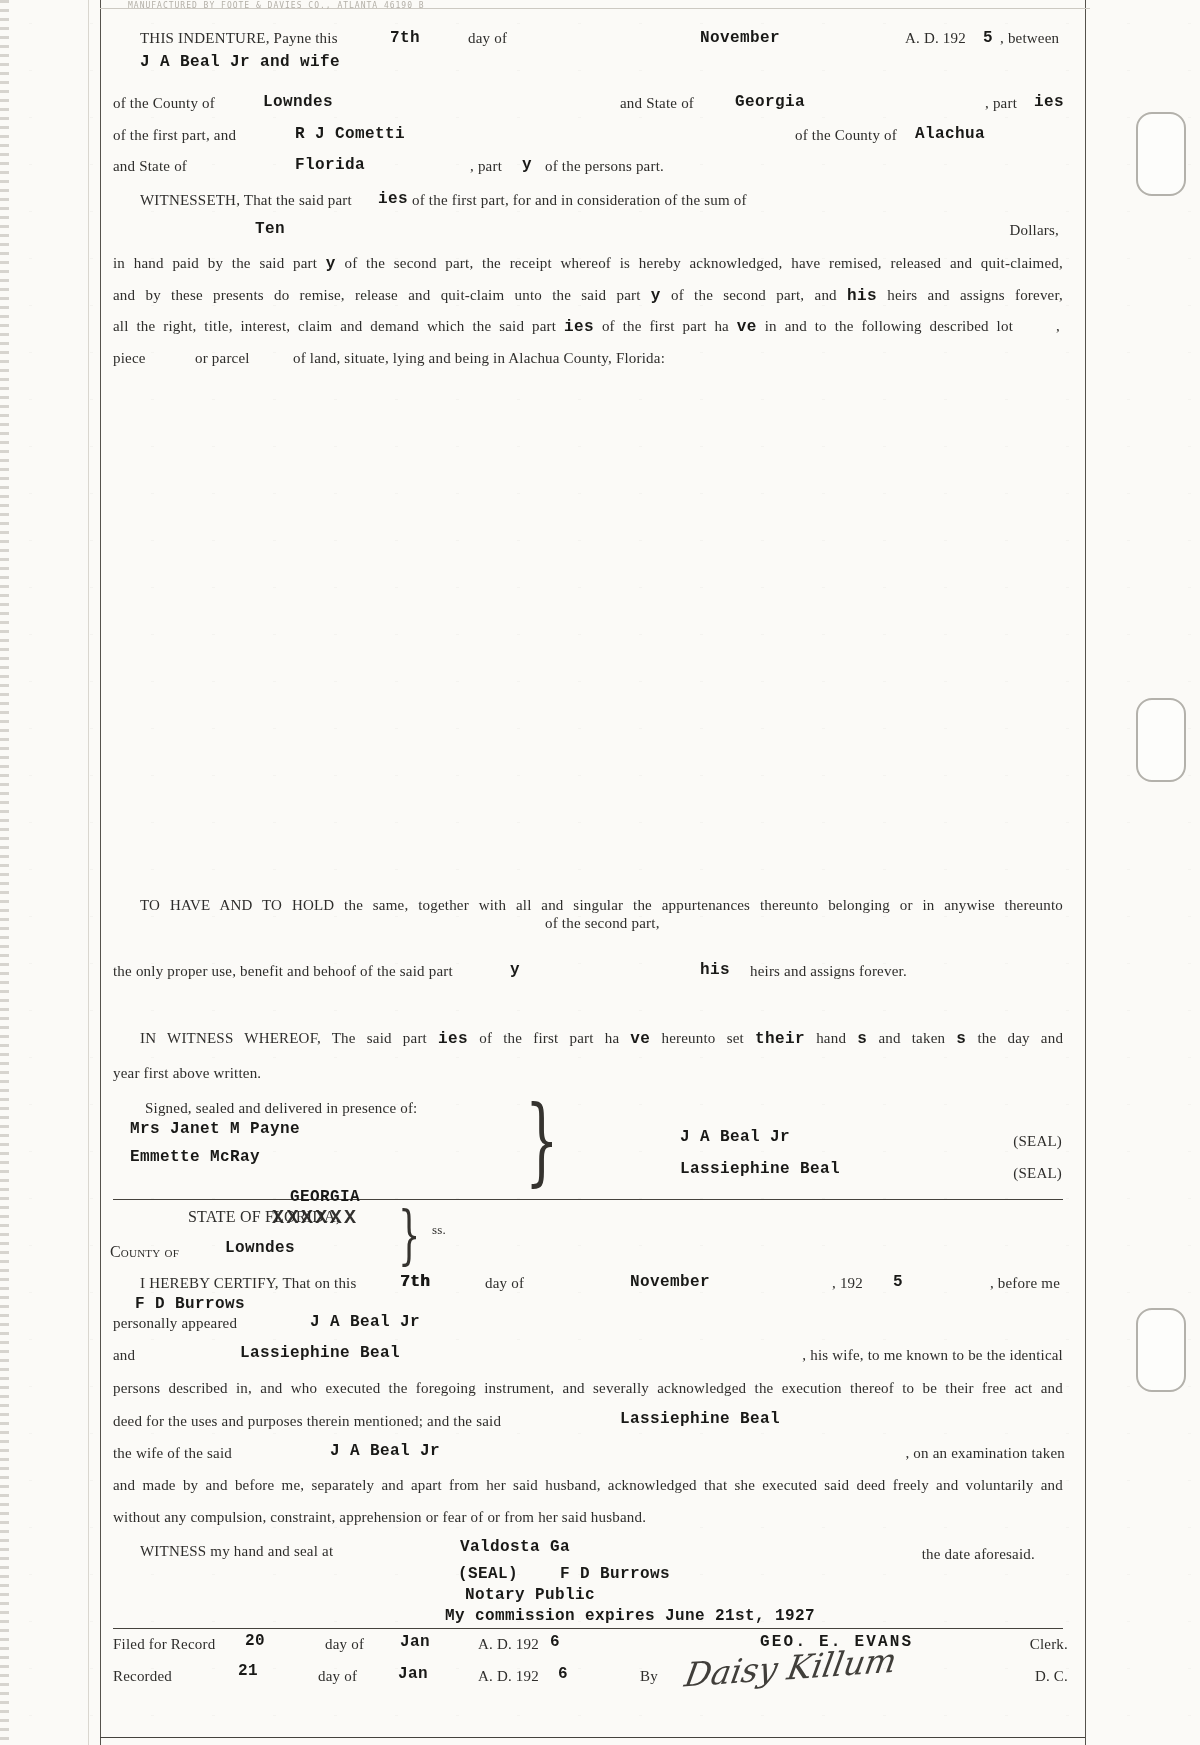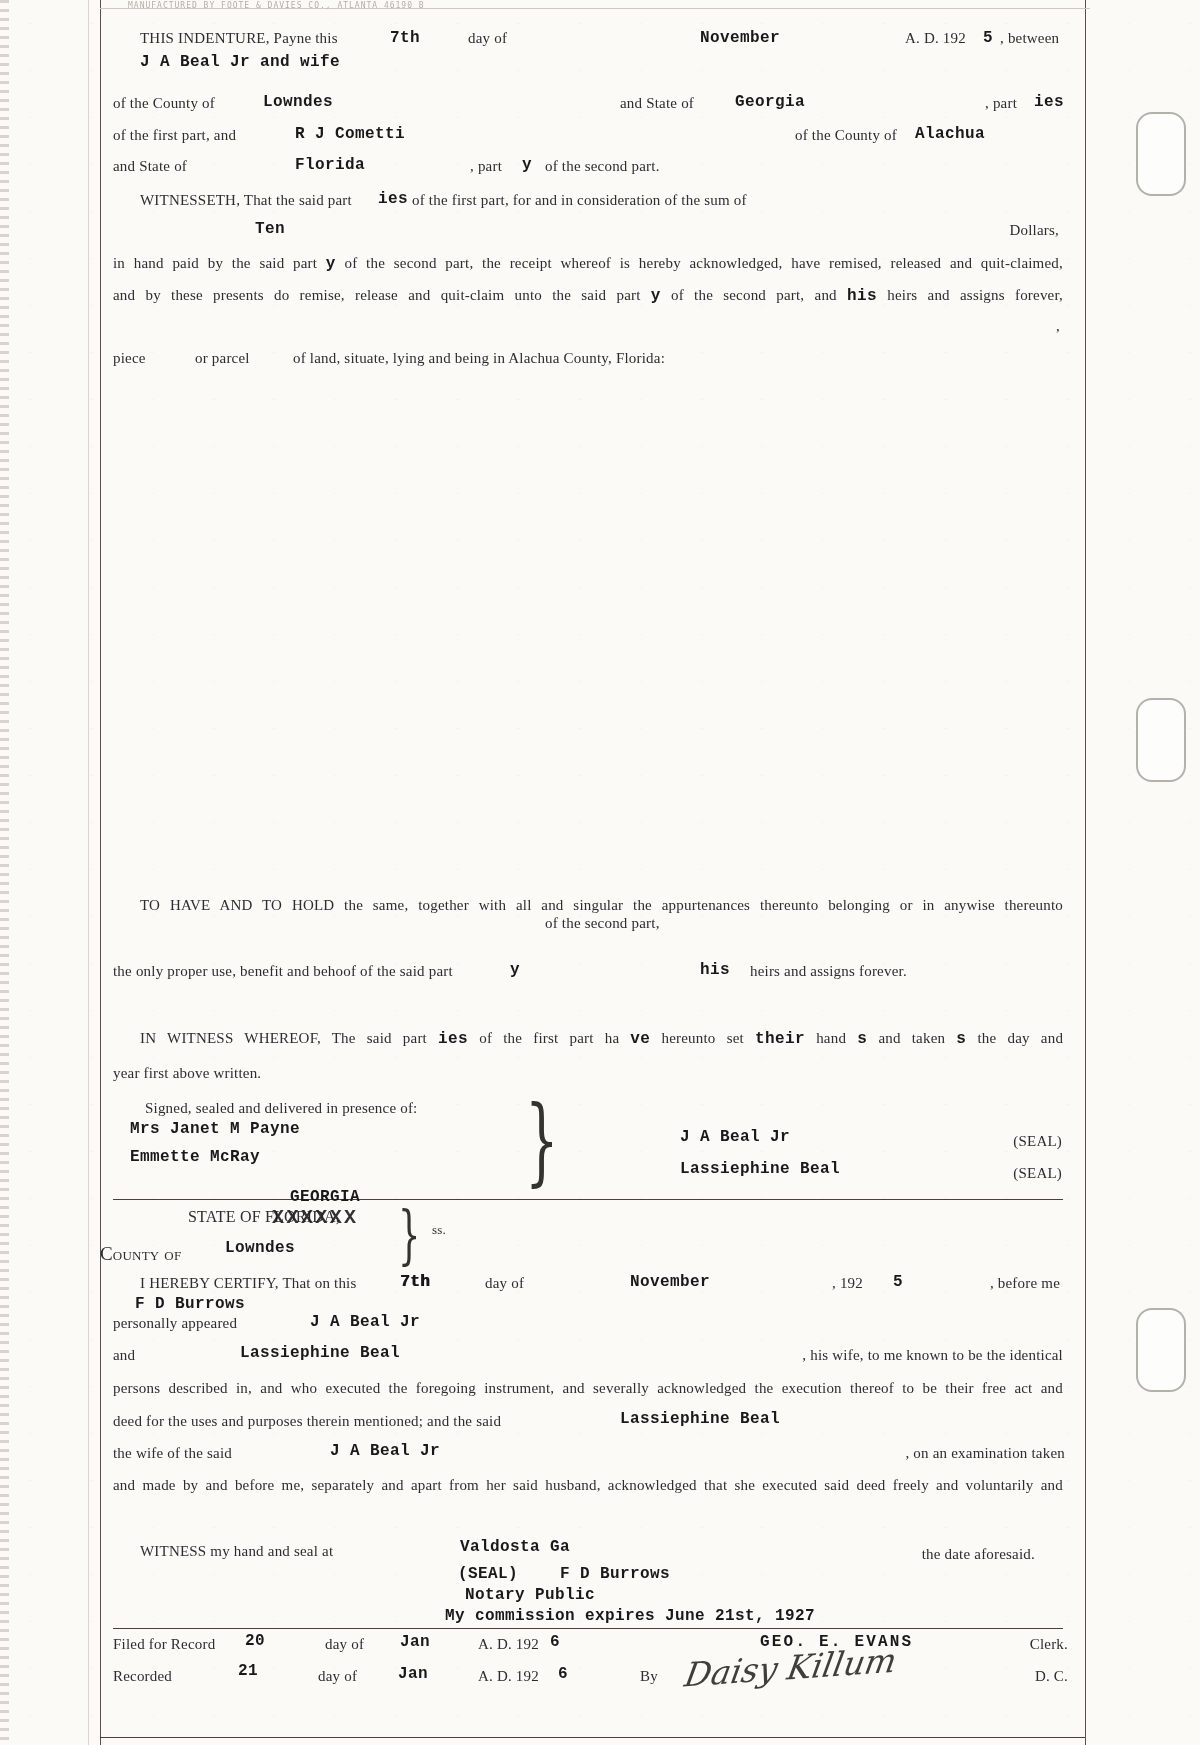--- a/index.html
+++ b/index.html
@@ -71,39 +71,46 @@
 
   <span class="abs p" style="left:113px;top:127px">of the first part, and</span>
   <span class="abs t" style="left:295px;top:125px">R J Cometti</span>
   <span class="abs p" style="left:795px;top:127px">of the County of</span>
   <span class="abs t" style="left:915px;top:125px">Alachua</span>
 
   <span class="abs p" style="left:113px;top:158px">and State of</span>
   <span class="abs t" style="left:295px;top:156px">Florida</span>
   <span class="abs p" style="left:470px;top:158px">, part</span>
   <span class="abs t" style="left:522px;top:156px">y</span>
-  <span class="abs p" style="left:545px;top:158px">of the second part.</span>
+  <span class="abs p" style="left:545px;top:158px">of the persons part.</span>
 
   <span class="abs p" style="left:140px;top:192px">WITNESSETH, That the said part</span>
   <span class="abs t" style="left:378px;top:190px">ies</span>
   <span class="abs p" style="left:412px;top:192px">of the first part, for and in consideration of the sum of</span>
   <span class="abs t" style="left:255px;top:220px">Ten</span>
   <span class="abs p" style="right:141px;top:222px">Dollars,</span>
 
   <div class="jline" style="left:113px;top:255px;width:950px">
     <span>in hand paid by the said part</span>
     <span class="t">y</span>
     <span>of the second part, the receipt whereof is hereby acknowledged, have remised, released and quit-claimed,</span>
   </div>
   <div class="jline" style="left:113px;top:287px;width:950px">
     <span>and by these presents do remise, release and quit-claim unto the said part</span>
     <span class="t">y</span>
     <span>of the second part, and</span>
     <span class="t">his</span>
     <span>heirs and assigns forever,</span>
+  </div>
+  <div class="jline" style="left:113px;top:318px;width:900px">
+    <span>all the right, title, interest, claim and demand which the said part</span>
+    <span class="t">ies</span>
+    <span>of the first part ha</span>
+    <span class="t">ve</span>
+    <span>in and to the following described lot</span>
   </div>
   <span class="abs p" style="left:1056px;top:318px">,</span>
 
   <span class="abs p" style="left:113px;top:350px">piece</span>
   <span class="abs p" style="left:195px;top:350px">or parcel</span>
   <span class="abs p" style="left:293px;top:350px">of land, situate, lying and being in Alachua County, Florida:</span>
 
 
   <div class="jline" style="left:140px;top:897px;width:923px">TO HAVE AND TO HOLD the same, together with all and singular the appurtenances thereunto belonging or in anywise thereunto</div>
   <span class="abs p" style="left:113px;top:963px">the only proper use, benefit and behoof of the said part</span>
@@ -132,21 +139,21 @@
   <span class="abs t" style="left:130px;top:1148px">Emmette McRay</span>
   <span class="brace" style="left:525px;top:1092px;font-size:96px">}</span>
   <span class="abs t" style="left:680px;top:1128px">J A Beal Jr</span>
   <span class="abs p" style="right:138px;top:1133px">(SEAL)</span>
   <span class="abs t" style="left:680px;top:1160px">Lassiephine Beal</span>
   <span class="abs p" style="right:138px;top:1165px">(SEAL)</span>
 
   <div class="hrule" style="left:113px;top:1199px;width:950px"></div>
   <span class="abs t" style="left:290px;top:1188px">GEORGIA</span>
   <span class="abs p" style="left:188px;top:1208px;font-size:16px"><span>STATE OF F</span><span class="struck"><span>LORIDA</span><span class="overlay">XXXXXX</span></span><span>,</span></span>
-  <span class="abs p smallcaps psm" style="left:100px;top:1243px;font-size:19px">County of</span>
+  <span class="abs p smallcaps psm" style="left:110px;top:1243px;font-size:16px">County of</span>
   <span class="abs t" style="left:225px;top:1239px">Lowndes</span>
   <span class="brace" style="left:398px;top:1203px;font-size:64px">}</span>
   <span class="abs p psm" style="left:432px;top:1222px">ss.</span>
 
   <span class="abs p" style="left:140px;top:1275px">I HEREBY CERTIFY, That on this</span>
   <span class="abs t ot" style="left:400px;top:1273px">7th</span>
   <span class="abs p" style="left:485px;top:1275px">day of</span>
   <span class="abs t" style="left:630px;top:1273px">November</span>
   <span class="abs p" style="left:832px;top:1275px">, 192</span>
   <span class="abs t" style="left:893px;top:1273px">5</span>
@@ -158,20 +165,21 @@
   <span class="abs t" style="left:240px;top:1344px">Lassiephine Beal</span>
   <span class="abs p" style="right:137px;top:1347px">, his wife, to me known to be the identical</span>
 
   <div class="jline" style="left:113px;top:1380px;width:950px">persons described in, and who executed the foregoing instrument, and severally acknowledged the execution thereof to be their free act and</div>
   <span class="abs p" style="left:113px;top:1413px">deed for the uses and purposes therein mentioned; and the said</span>
   <span class="abs t" style="left:620px;top:1410px">Lassiephine Beal</span>
   <span class="abs p" style="left:113px;top:1445px">the wife of the said</span>
   <span class="abs t" style="left:330px;top:1442px">J A Beal Jr</span>
   <span class="abs p" style="right:135px;top:1445px">, on an examination taken</span>
   <div class="jline" style="left:113px;top:1477px;width:950px">and made by and before me, separately and apart from her said husband, acknowledged that she executed said deed freely and voluntarily and</div>
+  <span class="abs p" style="left:113px;top:1509px">without any compulsion, constraint, apprehension or fear of or from her said husband.</span>
 
   <span class="abs p" style="left:140px;top:1543px">WITNESS my hand and seal at</span>
   <span class="abs t" style="left:460px;top:1538px">Valdosta Ga</span>
   <span class="abs p" style="right:165px;top:1546px">the date aforesaid.</span>
   <span class="abs t" style="left:458px;top:1565px">(SEAL)</span>
   <span class="abs t" style="left:560px;top:1565px">F D Burrows</span>
   <span class="abs t" style="left:465px;top:1586px">Notary Public</span>
   <span class="abs t" style="left:445px;top:1607px">My commission expires June 21st, 1927</span>
 
   <div class="hrule" style="left:113px;top:1628px;width:950px"></div>

